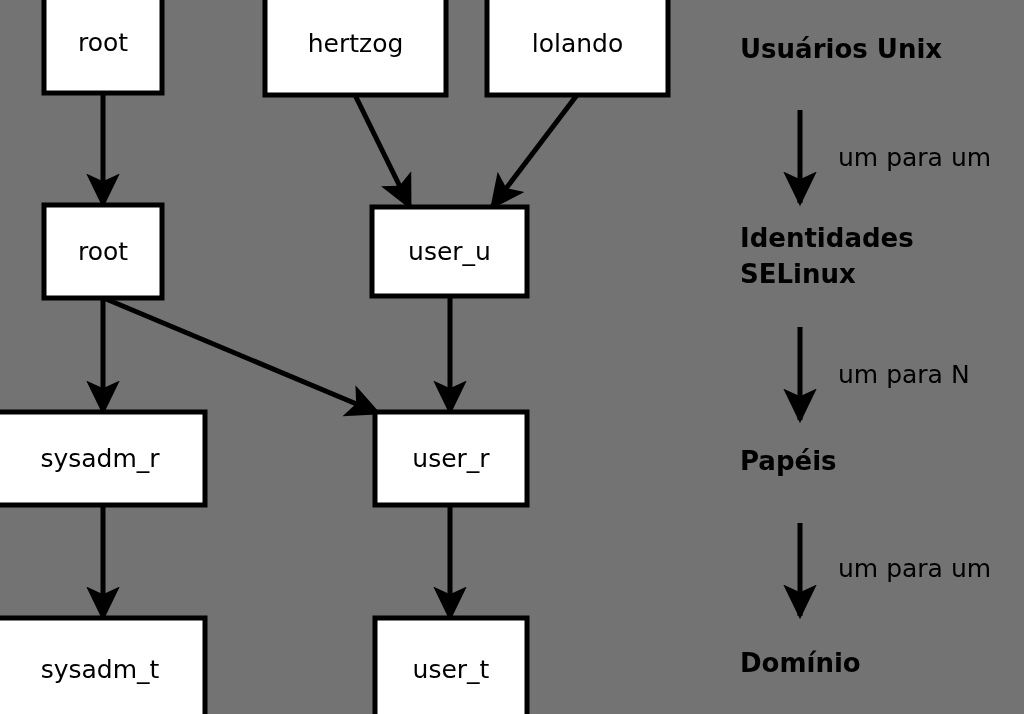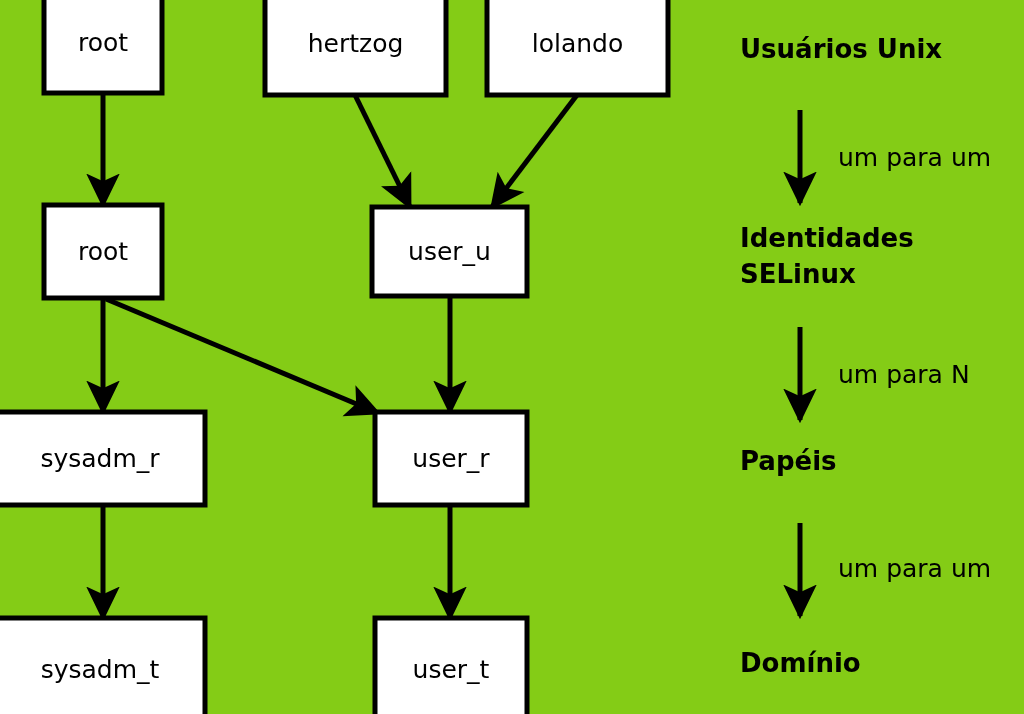--- a/index.html
+++ b/index.html
@@ -5,21 +5,21 @@
 <style>
   html, body {
     margin: 0;
     padding: 0;
     background: #ffffff;
   }
   #canvas {
     position: relative;
     width: 1024px;
     height: 714px;
-    background: #84cc16;
+    background: #737373;
     overflow: hidden;
     font-family: "DejaVu Sans", "Liberation Sans", sans-serif;
   }
   #diagram-svg {
     position: absolute;
     left: 0;
     top: 0;
     width: 1024px;
     height: 714px;
   }

